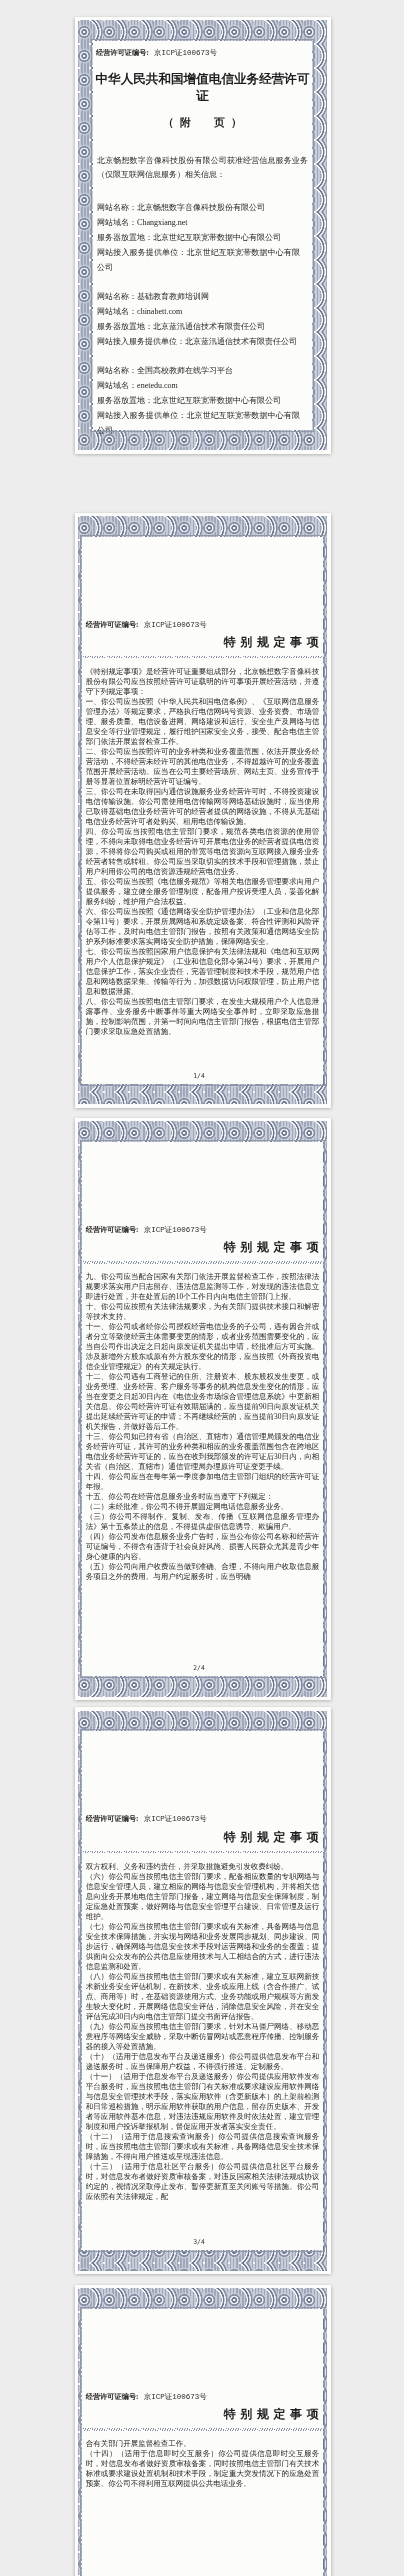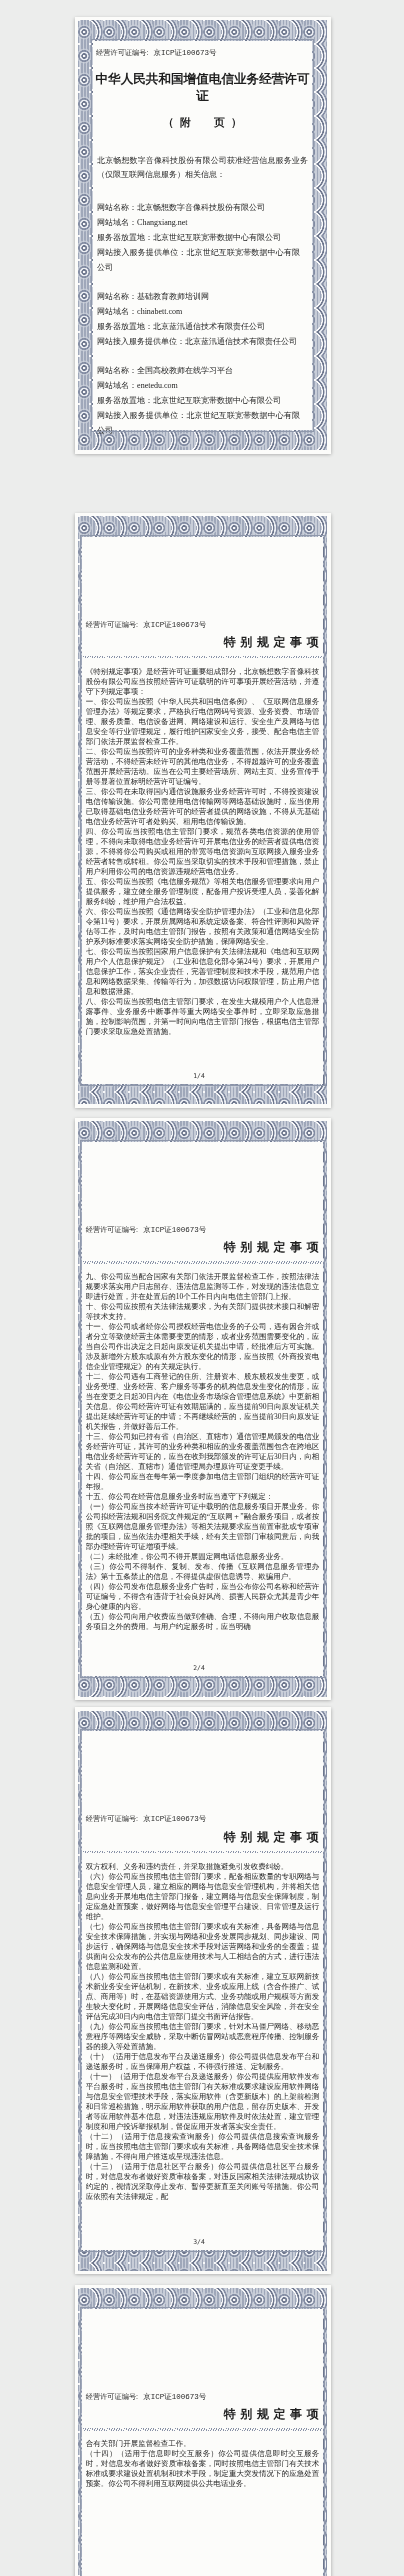--- a/index.html
+++ b/index.html
@@ -41,21 +41,21 @@
     position:absolute;
     background:#fcfcfa;
     outline:0.5px solid #8f98ab;
     outline-offset:1.5px;
   }
   .c1{inset:24px 18.5px;}
   .cp{inset:24px 7.2px;}
 
   
   .hdr{margin:7.2px 2.1px 0 3.1px;white-space:nowrap;}
-  .hdr-label{font-weight:normal;font-size:7.2px;}
+  .hdr-label{font-weight:bold;font-size:7.2px;}
   .hdr-no{font-family:Liberation Mono, monospace;font-size:7.5px;margin-left:3.1px;color:#2a2a2a;}
   .t1{margin:13.4px 0 0 0;text-align:center;font-size:12.6px;font-weight:bold;letter-spacing:0;}
   .t2{margin:11.3px 0 0 0;text-align:center;font-size:10.8px;font-weight:bold;letter-spacing:6.2px;text-indent:6.2px;}
   .intro{margin:24px 4.1px 0 4.1px;font-size:8px;line-height:14px;text-align:justify;}
   .sites{margin:17.5px 4.1px 0 4.1px;}
   .site-block{margin:0 8px 14px 0;}
   .site-row{margin:0;font-size:8px;line-height:15px;text-align:justify;}
   .site-label{color:#1c1c1c;}
   .site-value{color:#222;}
 
@@ -145,21 +145,20 @@
     <h2 class="prov-title">特别规定事项</h2>
     <div class="wavy"></div>
     <div class="prov-body">
         <p class="prov-p">九、你公司应当配合国家有关部门依法开展监督检查工作，按照法律法规要求落实用户日志留存、违法信息监测等工作，对发现的违法信息立即进行处置，并在处置后的10个工作日内向电信主管部门上报。</p>
         <p class="prov-p">十、你公司应按照有关法律法规要求，为有关部门提供技术接口和解密等技术支持。</p>
         <p class="prov-p">十一、你公司或者经你公司授权经营电信业务的子公司，遇有因合并或者分立等致使经营主体需要变更的情形，或者业务范围需要变化的，应当自公司作出决定之日起向原发证机关提出申请，经批准后方可实施。涉及新增外方股东或原有外方股东变化的情形，应当按照《外商投资电信企业管理规定》的有关规定执行。</p>
         <p class="prov-p">十二、你公司遇有工商登记的住所、注册资本、股东股权发生变更，或业务受理、业务经营、客户服务等事务的机构信息发生变化的情形，应当在变更之日起30日内在《电信业务市场综合管理信息系统》中更新相关信息。你公司经营许可证有效期届满的，应当提前90日向原发证机关提出延续经营许可证的申请；不再继续经营的，应当提前30日向原发证机关报告，并做好善后工作。</p>
         <p class="prov-p">十三、你公司如已持有省（自治区、直辖市）通信管理局颁发的电信业务经营许可证，其许可的业务种类和相应的业务覆盖范围包含在跨地区电信业务经营许可证的，应当在收到我部颁发的许可证后30日内，向相关省（自治区、直辖市）通信管理局办理原许可证变更手续。</p>
         <p class="prov-p">十四、你公司应当在每年第一季度参加电信主管部门组织的经营许可证年报。</p>
         <p class="prov-p">十五、你公司在经营信息服务业务时应当遵守下列规定：</p>
-        <p class="prov-p">（一）你公司应当按本经营许可证中载明的信息服务项目开展业务。你公司拟经营法规和国务院文件规定的“互联网＋”融合服务项目，或者按照《互联网信息服务管理办法》等相关法规要求应当前置审批或专项审批的项目，应当依法办理相关手续，经有关主管部门审核同意后，向我部办理经营许可证增项手续。</p>
         <p class="prov-p">（二）未经批准，你公司不得开展固定网电话信息服务业务。</p>
         <p class="prov-p">（三）你公司不得制作、复制、发布、传播《互联网信息服务管理办法》第十五条禁止的信息，不得提供虚假信息诱导、欺骗用户。</p>
         <p class="prov-p">（四）你公司发布信息服务业务广告时，应当公布你公司名称和经营许可证编号，不得含有违背于社会良好风尚、损害人民群众尤其是青少年身心健康的内容。</p>
         <p class="prov-p">（五）你公司向用户收费应当做到准确、合理，不得向用户收取信息服务项目之外的费用。与用户约定服务时，应当明确</p>
       </div>
   </div>
   <div class="pfoot">2/4</div>
 </section>
 
 <section class="page p4">

